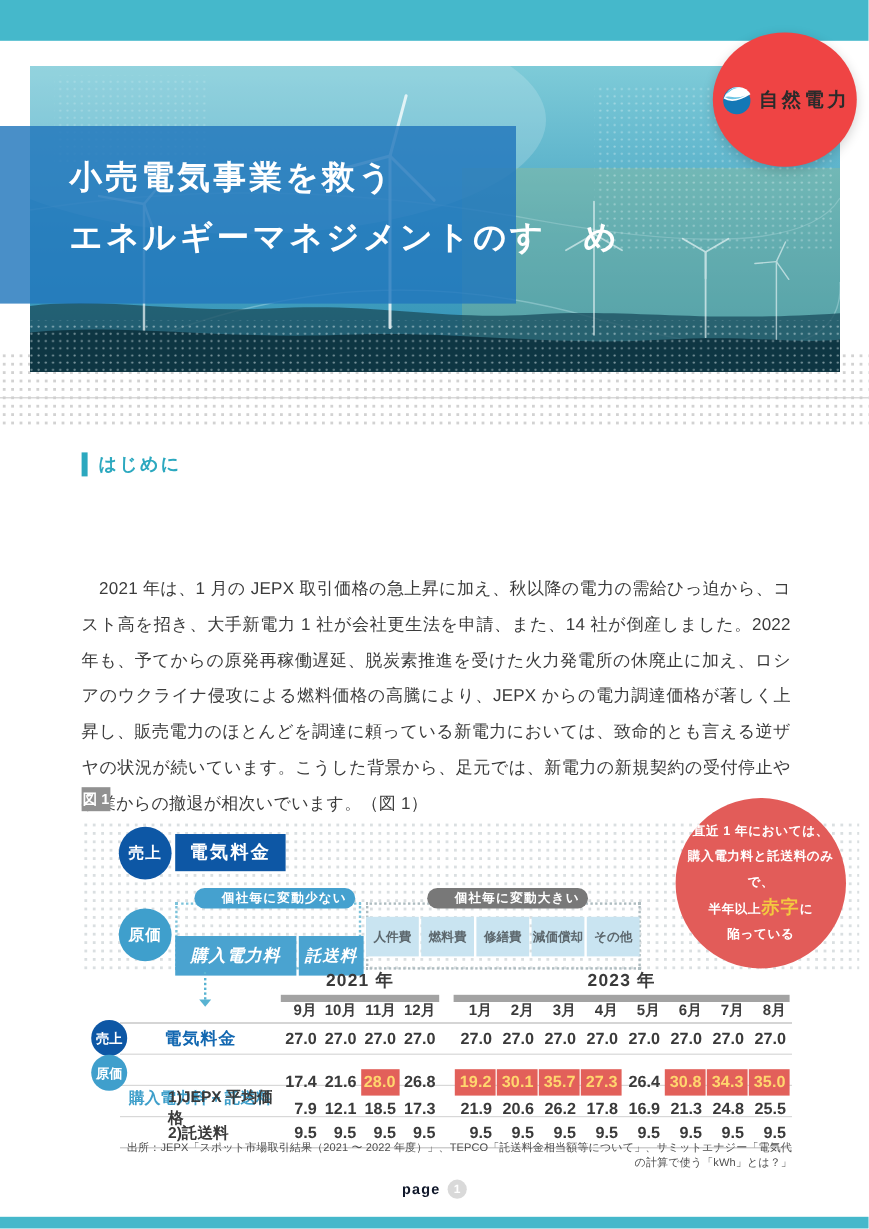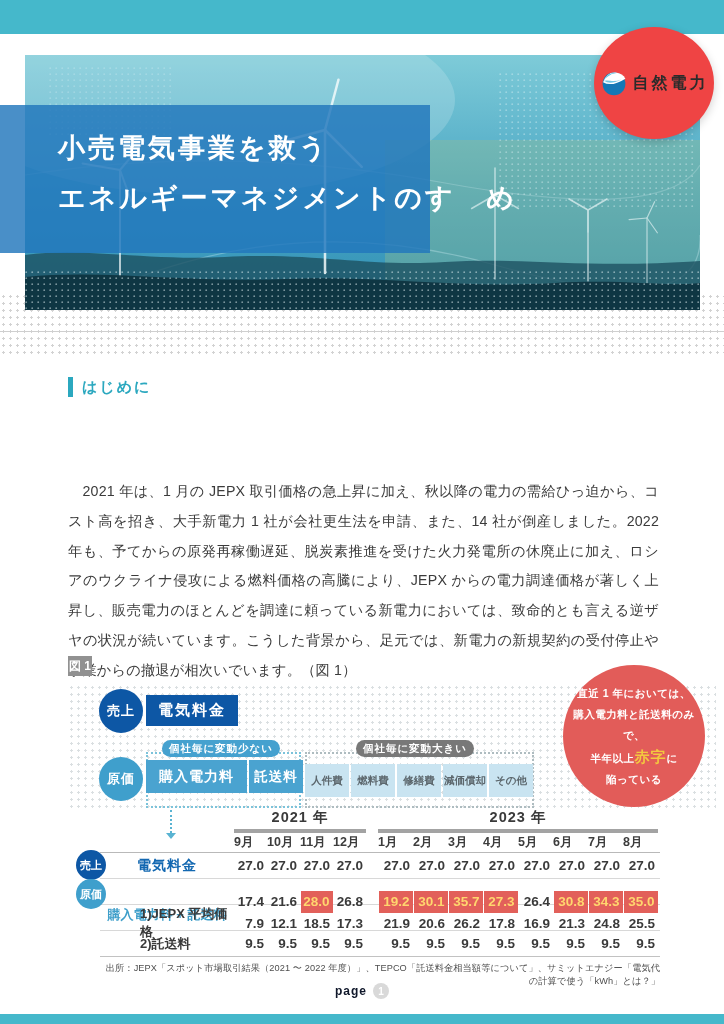--- a/index.html
+++ b/index.html
@@ -45,63 +45,63 @@
     background-image:radial-gradient(#dadfe1 1.1px,transparent 1.1px);background-size:7px 7px;}
   .fig-circle{position:absolute;width:44px;height:44px;border-radius:50%;color:#fff;font-size:13px;
     font-weight:700;display:flex;align-items:center;justify-content:center;letter-spacing:1px;}
   .c-sales{left:31px;top:5px;background:#0d57a5;}
   .c-cost{left:31px;top:73px;background:#3f9fcc;}
   .sales-box{position:absolute;left:78px;top:11px;width:92px;height:31px;background:#0d57a5;color:#fff;
     font-size:15px;font-weight:700;letter-spacing:2px;display:flex;align-items:center;justify-content:center;}
   .dash1{position:absolute;left:78px;top:68px;width:155px;height:56px;border:2px dotted #7cc3da;box-sizing:border-box;}
   .dash2{position:absolute;left:237px;top:68px;width:229px;height:56px;border:2px dotted #aebcc0;box-sizing:border-box;}
   .pill{position:absolute;top:56px;width:118px;height:17px;border-radius:9px;color:#fff;font-size:10.5px;
-    font-weight:700;display:flex;align-items:center;justify-content:center;letter-spacing:1px;z-index:2;}
+    font-weight:700;display:flex;align-items:center;justify-content:center;letter-spacing:1px;z-index:2;padding-left:16px;}
   .pill-low{left:94px;background:#45a1cf;}
   .pill-high{left:288px;background:#787878;}
-  .cost-box{position:absolute;top:76px;height:33px;background:#4aa3d0;color:#fff;font-weight:700;
-    display:flex;align-items:center;justify-content:center;letter-spacing:1px;}
+  .cost-box{position:absolute;top:96px;height:33px;background:#4aa3d0;color:#fff;font-weight:700;
+    display:flex;align-items:center;justify-content:center;letter-spacing:1px;font-style:italic;}
   .cb-purchase{left:78px;width:101px;font-size:14px;}
   .cb-transmission{left:181px;width:54px;font-size:13.5px;}
   .lite-box{position:absolute;top:80px;height:33px;width:44px;background:#c9e4f1;color:#5c676d;
     font-size:10.5px;font-weight:600;display:flex;align-items:center;justify-content:center;}
   .down-arrow{position:absolute;left:170px;top:810px;height:23px;border-left:2px dotted #59b3d2;z-index:1;}
   .down-arrow-head{position:absolute;left:166px;top:833px;width:0;height:0;z-index:1;
     border-left:5px solid transparent;border-right:5px solid transparent;border-top:6px solid #59b3d2;}
 
   
   .callout{position:absolute;left:563px;top:665px;width:142px;height:142px;border-radius:50%;
     background:#e25c59;z-index:2;display:flex;flex-direction:column;align-items:center;justify-content:center;
     color:#fff;font-size:10.5px;font-weight:700;line-height:21px;letter-spacing:0.5px;text-align:center;}
   .callout .em{color:#f3c93f;font-size:15px;font-weight:800;letter-spacing:1px;}
 
   
   .dtable{position:absolute;left:100px;top:808px;width:560px;z-index:1;
     --tcols:134px 33px 33px 33px 33px 12px 35px 35px 35px 35px 35px 35px 35px 35px;}
   .trow{display:grid;grid-template-columns:var(--tcols);align-items:center;}
   .yrow{height:24px;}
   .ylabel{font-size:14.5px;font-weight:700;color:#3a3a3a;text-align:center;letter-spacing:1px;
-    border-bottom:4px solid #a3a3a3;padding-bottom:2px;align-self:end;}
+    border-bottom:6px solid #a3a3a3;padding-bottom:2px;align-self:end;}
   .mrow{height:20px;border-bottom:1px solid #b9b9b9;}
-  .mcell{font-size:12.5px;font-weight:700;color:#3c3c3c;padding-right:3px;}
+  .mcell{font-size:12.5px;font-weight:700;color:#3c3c3c;text-align:right;padding-right:3px;}
   .vrow{height:25px;border-bottom:1px solid #d8d8d8;}
   .vrow.last{border-bottom:1px solid #c2c2c2;}
   .lbl{font-weight:700;}
   .vrow.revenue .lbl{color:#1368b1;text-align:center;font-size:14px;letter-spacing:1px;}
   .vrow.cost .lbl{color:#3f9fca;text-align:center;font-size:13px;margin-top:27px;}
   .vrow.sub .lbl{color:#3a3a3a;text-align:left;padding-left:40px;font-size:13px;}
   .vcell{font-size:13.5px;font-weight:700;color:#3a3a3a;text-align:right;padding-right:3px;height:25px;
     display:flex;align-items:center;justify-content:flex-end;box-sizing:border-box;}
   .vcell.red{background:#e2605a;color:#ffd66e;margin:1.5px 0.5px;height:22px;}
   .side-badge{position:absolute;width:30px;height:30px;border-radius:50%;color:#fff;font-size:11px;
     font-weight:700;display:flex;align-items:center;justify-content:center;z-index:2;}
   .sb-sales{left:76px;top:850px;background:#0d57a5;}
   .sb-cost{left:76px;top:879px;background:#3f9fcc;}
   .source-note{position:absolute;left:98px;top:950px;width:562px;text-align:right;font-size:9.2px;
-    color:#4e4e4e;z-index:1;letter-spacing:0.1px;margin-top:12px;}
+    color:#4e4e4e;z-index:1;letter-spacing:0.1px;}
 
   
   .footer{position:absolute;left:0;top:983px;width:724px;display:flex;align-items:center;
     justify-content:center;gap:6px;z-index:1;}
   .footer .plabel{font-size:12px;font-weight:700;color:#0f172a;letter-spacing:1px;}
   .pnum{width:16px;height:16px;border-radius:50%;background:#d9d9d9;color:#fff;font-size:10px;
     font-weight:700;display:flex;align-items:center;justify-content:center;}
 </style>
 </head>
 <body>

